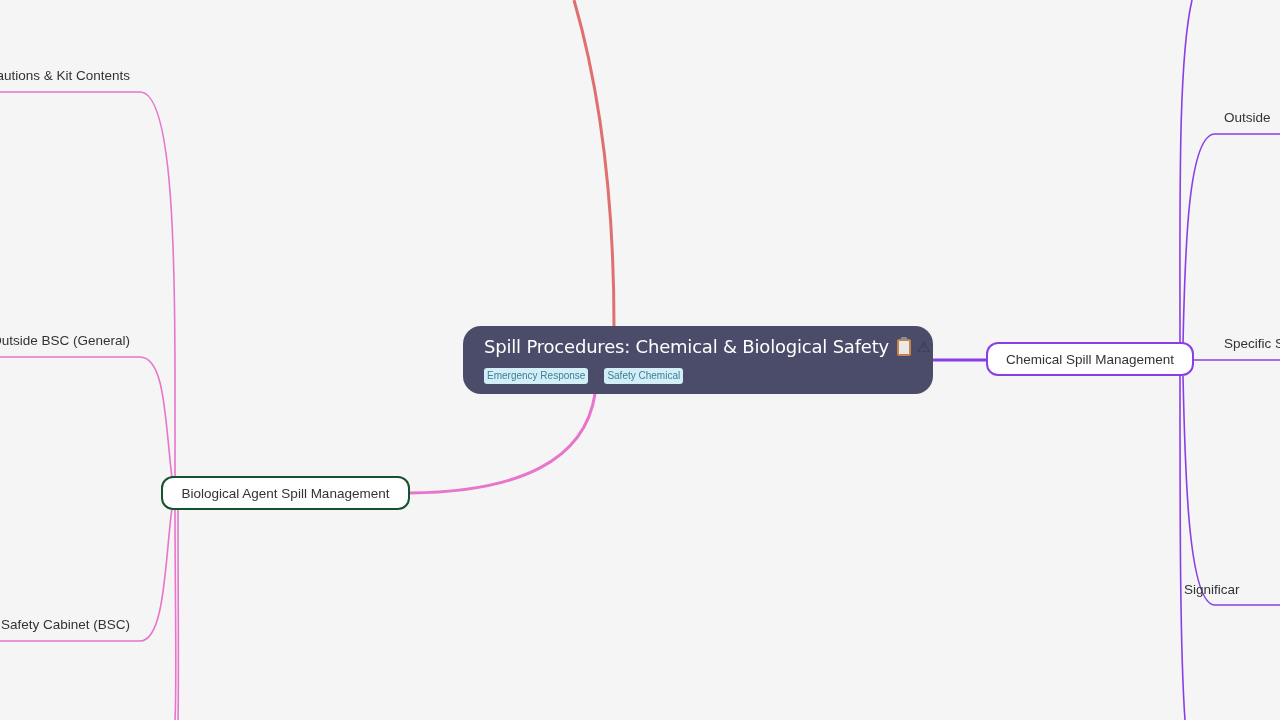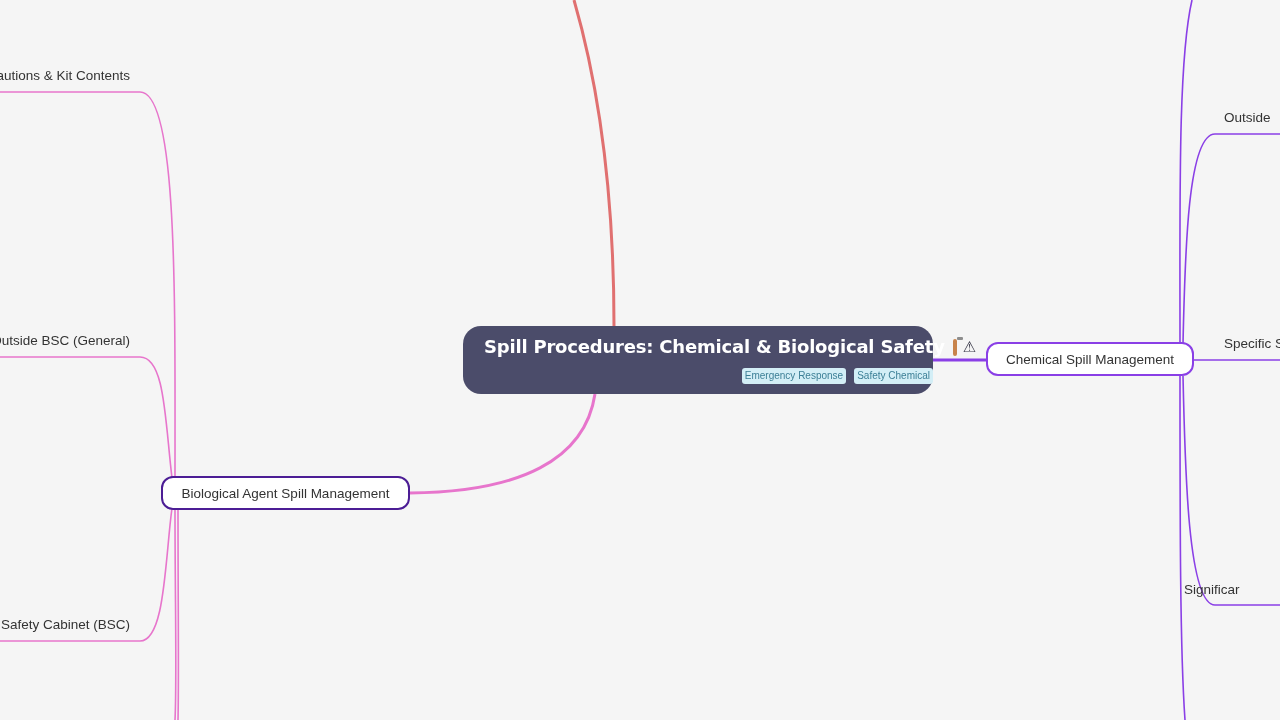--- a/index.html
+++ b/index.html
@@ -37,21 +37,20 @@
     }
     .root-title {
       color: #ffffff;
       font-size: 18px;
       letter-spacing: -0.2px;
       white-space: nowrap;
       line-height: 24px;
       display: flex;
       align-items: center;
       gap: 4px;
-      font-weight: bold;
     }
     .root-title .icon-clip {
       display: inline-block;
       width: 14px; height: 17px;
       background: #e9e9e9;
       border: 2px solid #c8834b;
       border-radius: 2px;
       box-sizing: border-box;
       position: relative;
       margin-left: 4px;
@@ -65,23 +64,22 @@
       border-radius: 1px;
     }
     .root-title .icon-warn {
       display: inline-block;
       font-size: 15px;
       color: #3a3a4a;
       margin-left: 2px;
     }
     .tags {
       display: flex;
-      gap: 8px;
+      gap: 16px;
       margin-top: 9px;
-      justify-content: flex-end;
     }
     .tag {
       background: #d3eef6;
       color: #3c7f96;
       font-size: 10px;
       padding: 1px 3px;
       border-radius: 3px;
       line-height: 14px;
       white-space: nowrap;
       font-family: "Liberation Sans", sans-serif;
@@ -96,21 +94,21 @@
       align-items: center;
       justify-content: center;
       font-size: 13.5px;
       color: #333;
       white-space: nowrap;
       cursor: pointer;
       font-family: "Liberation Sans", sans-serif;
     }
     .branch-bio {
       left: 161px; top: 476px; width: 249px;
-      border: 2px solid #4c1d95;
+      border: 2px solid #14532d;
     }
     .branch-chem {
       left: 986px; top: 342px; width: 208px;
       border: 2px solid #8a3fe6;
     }
     .leaf {
       position: absolute;
       font-size: 13.5px;
       color: #333;
       white-space: nowrap;

